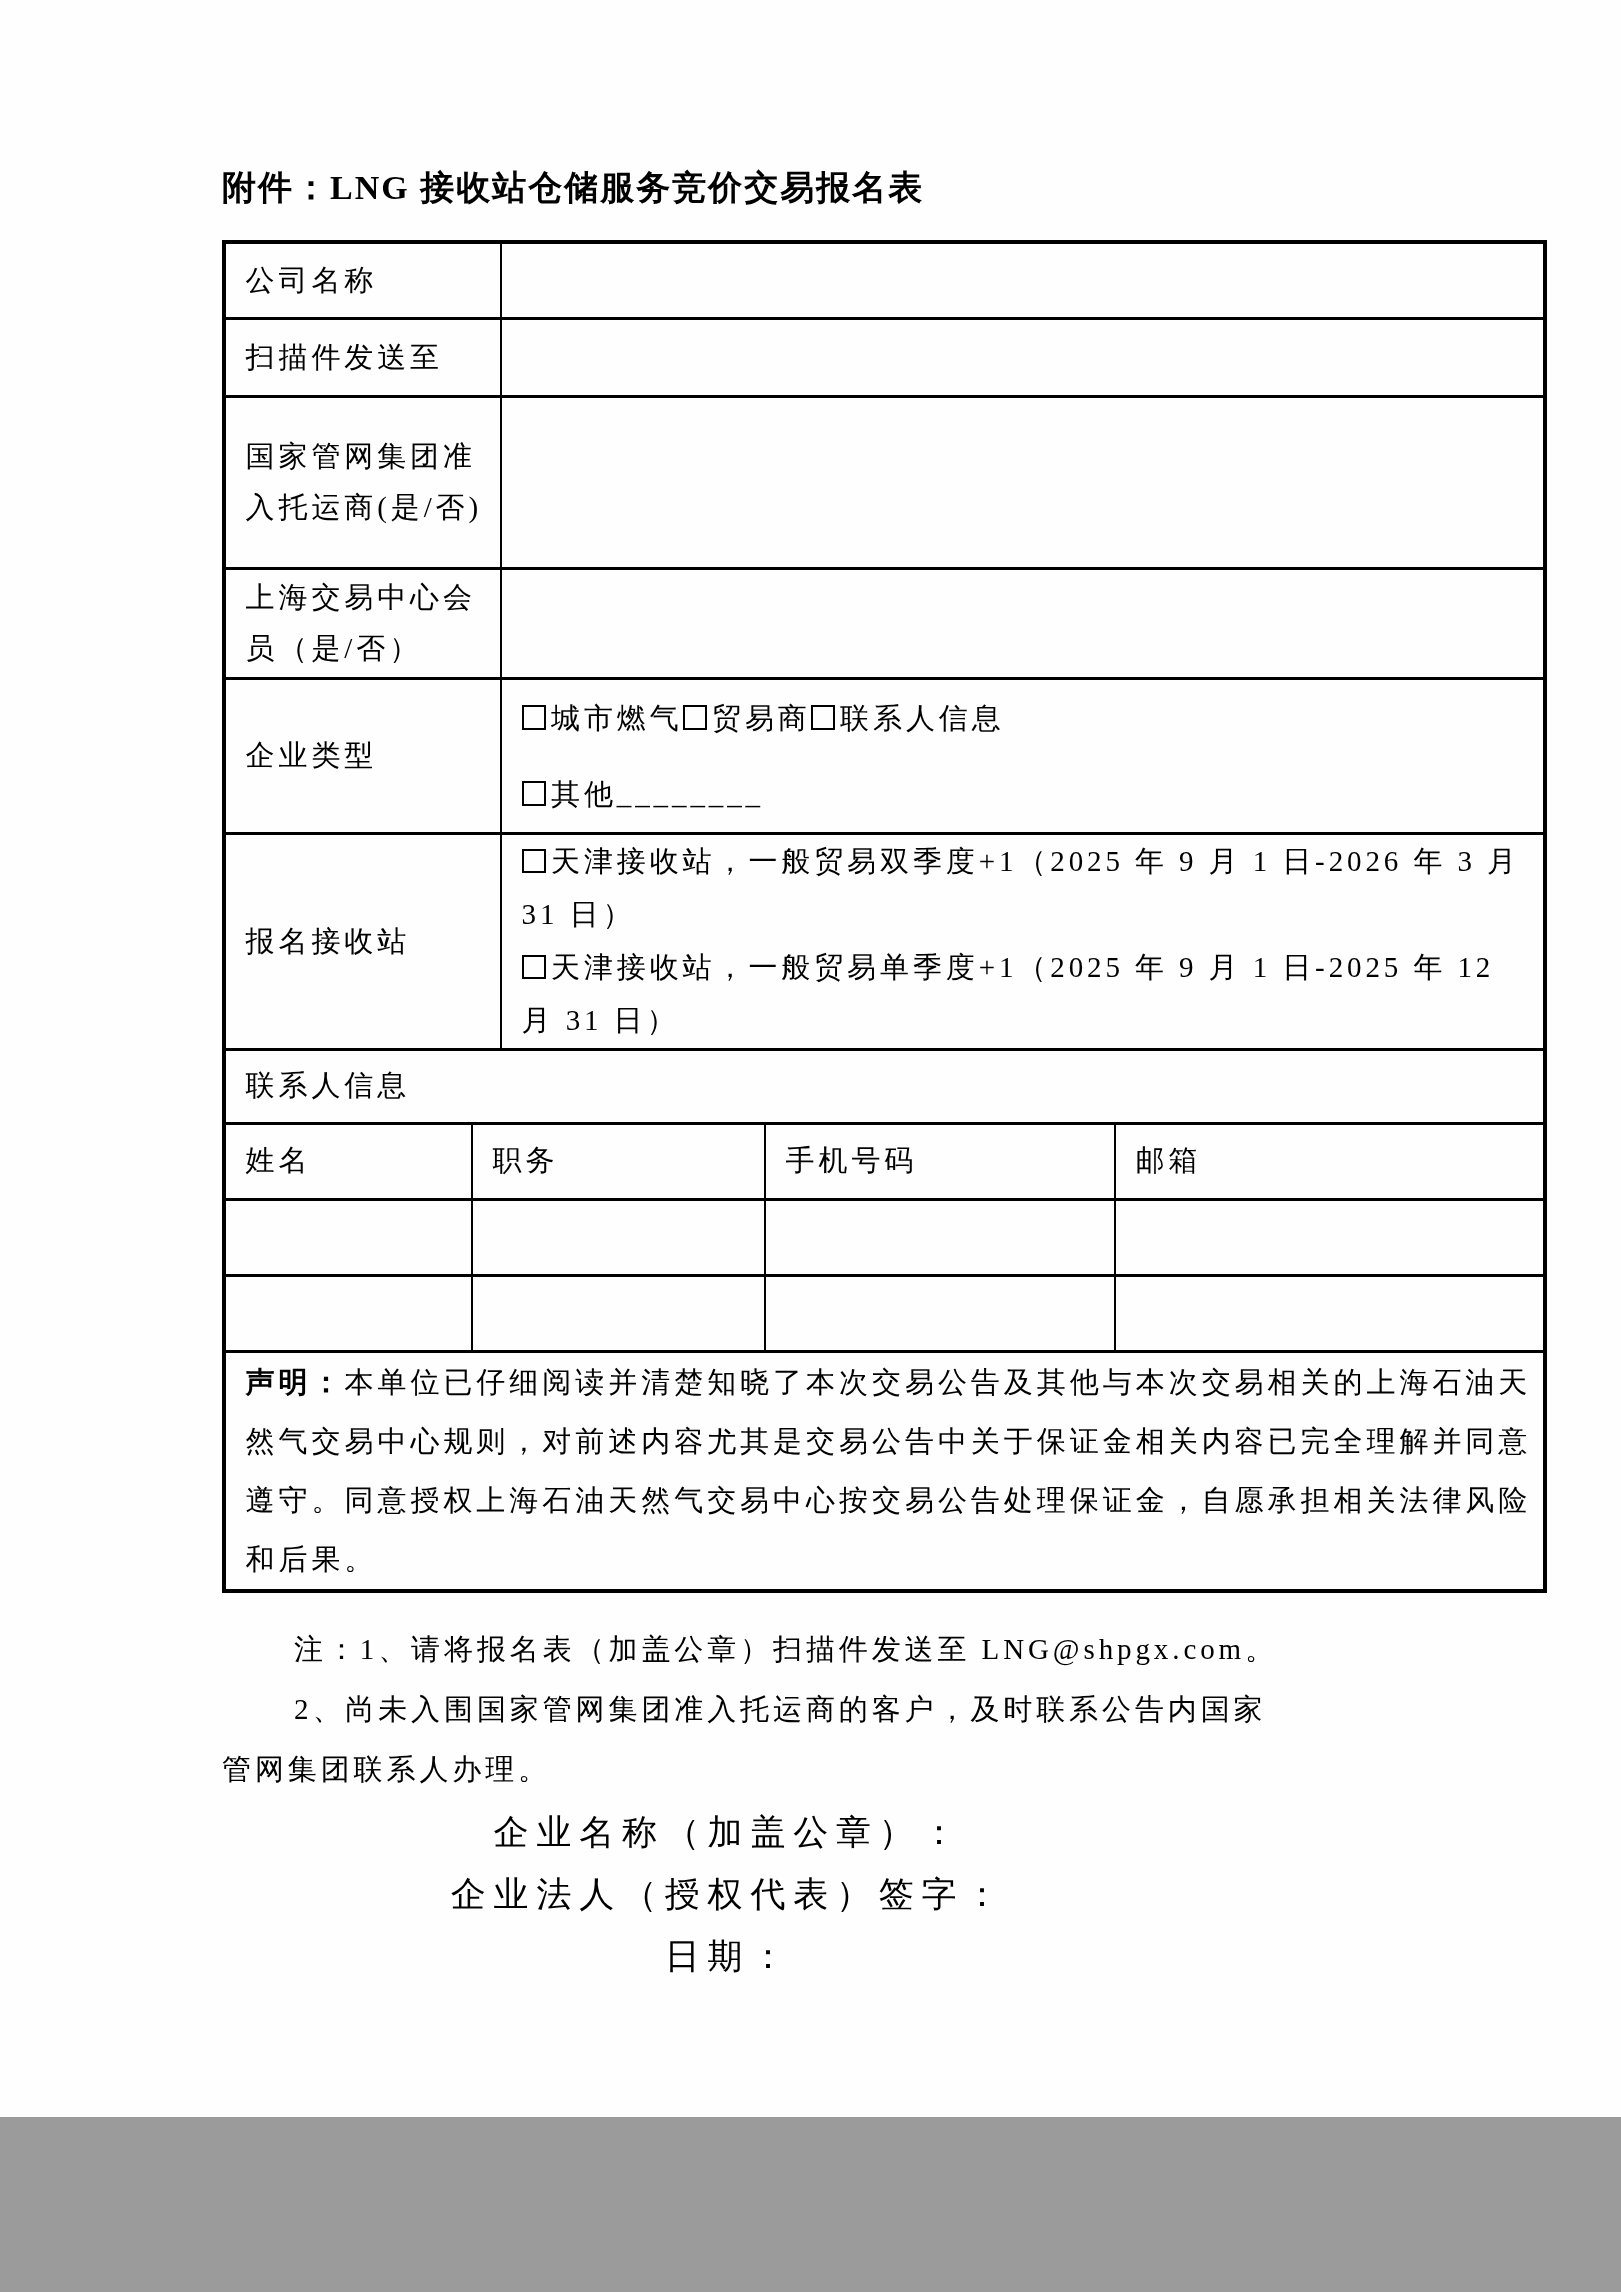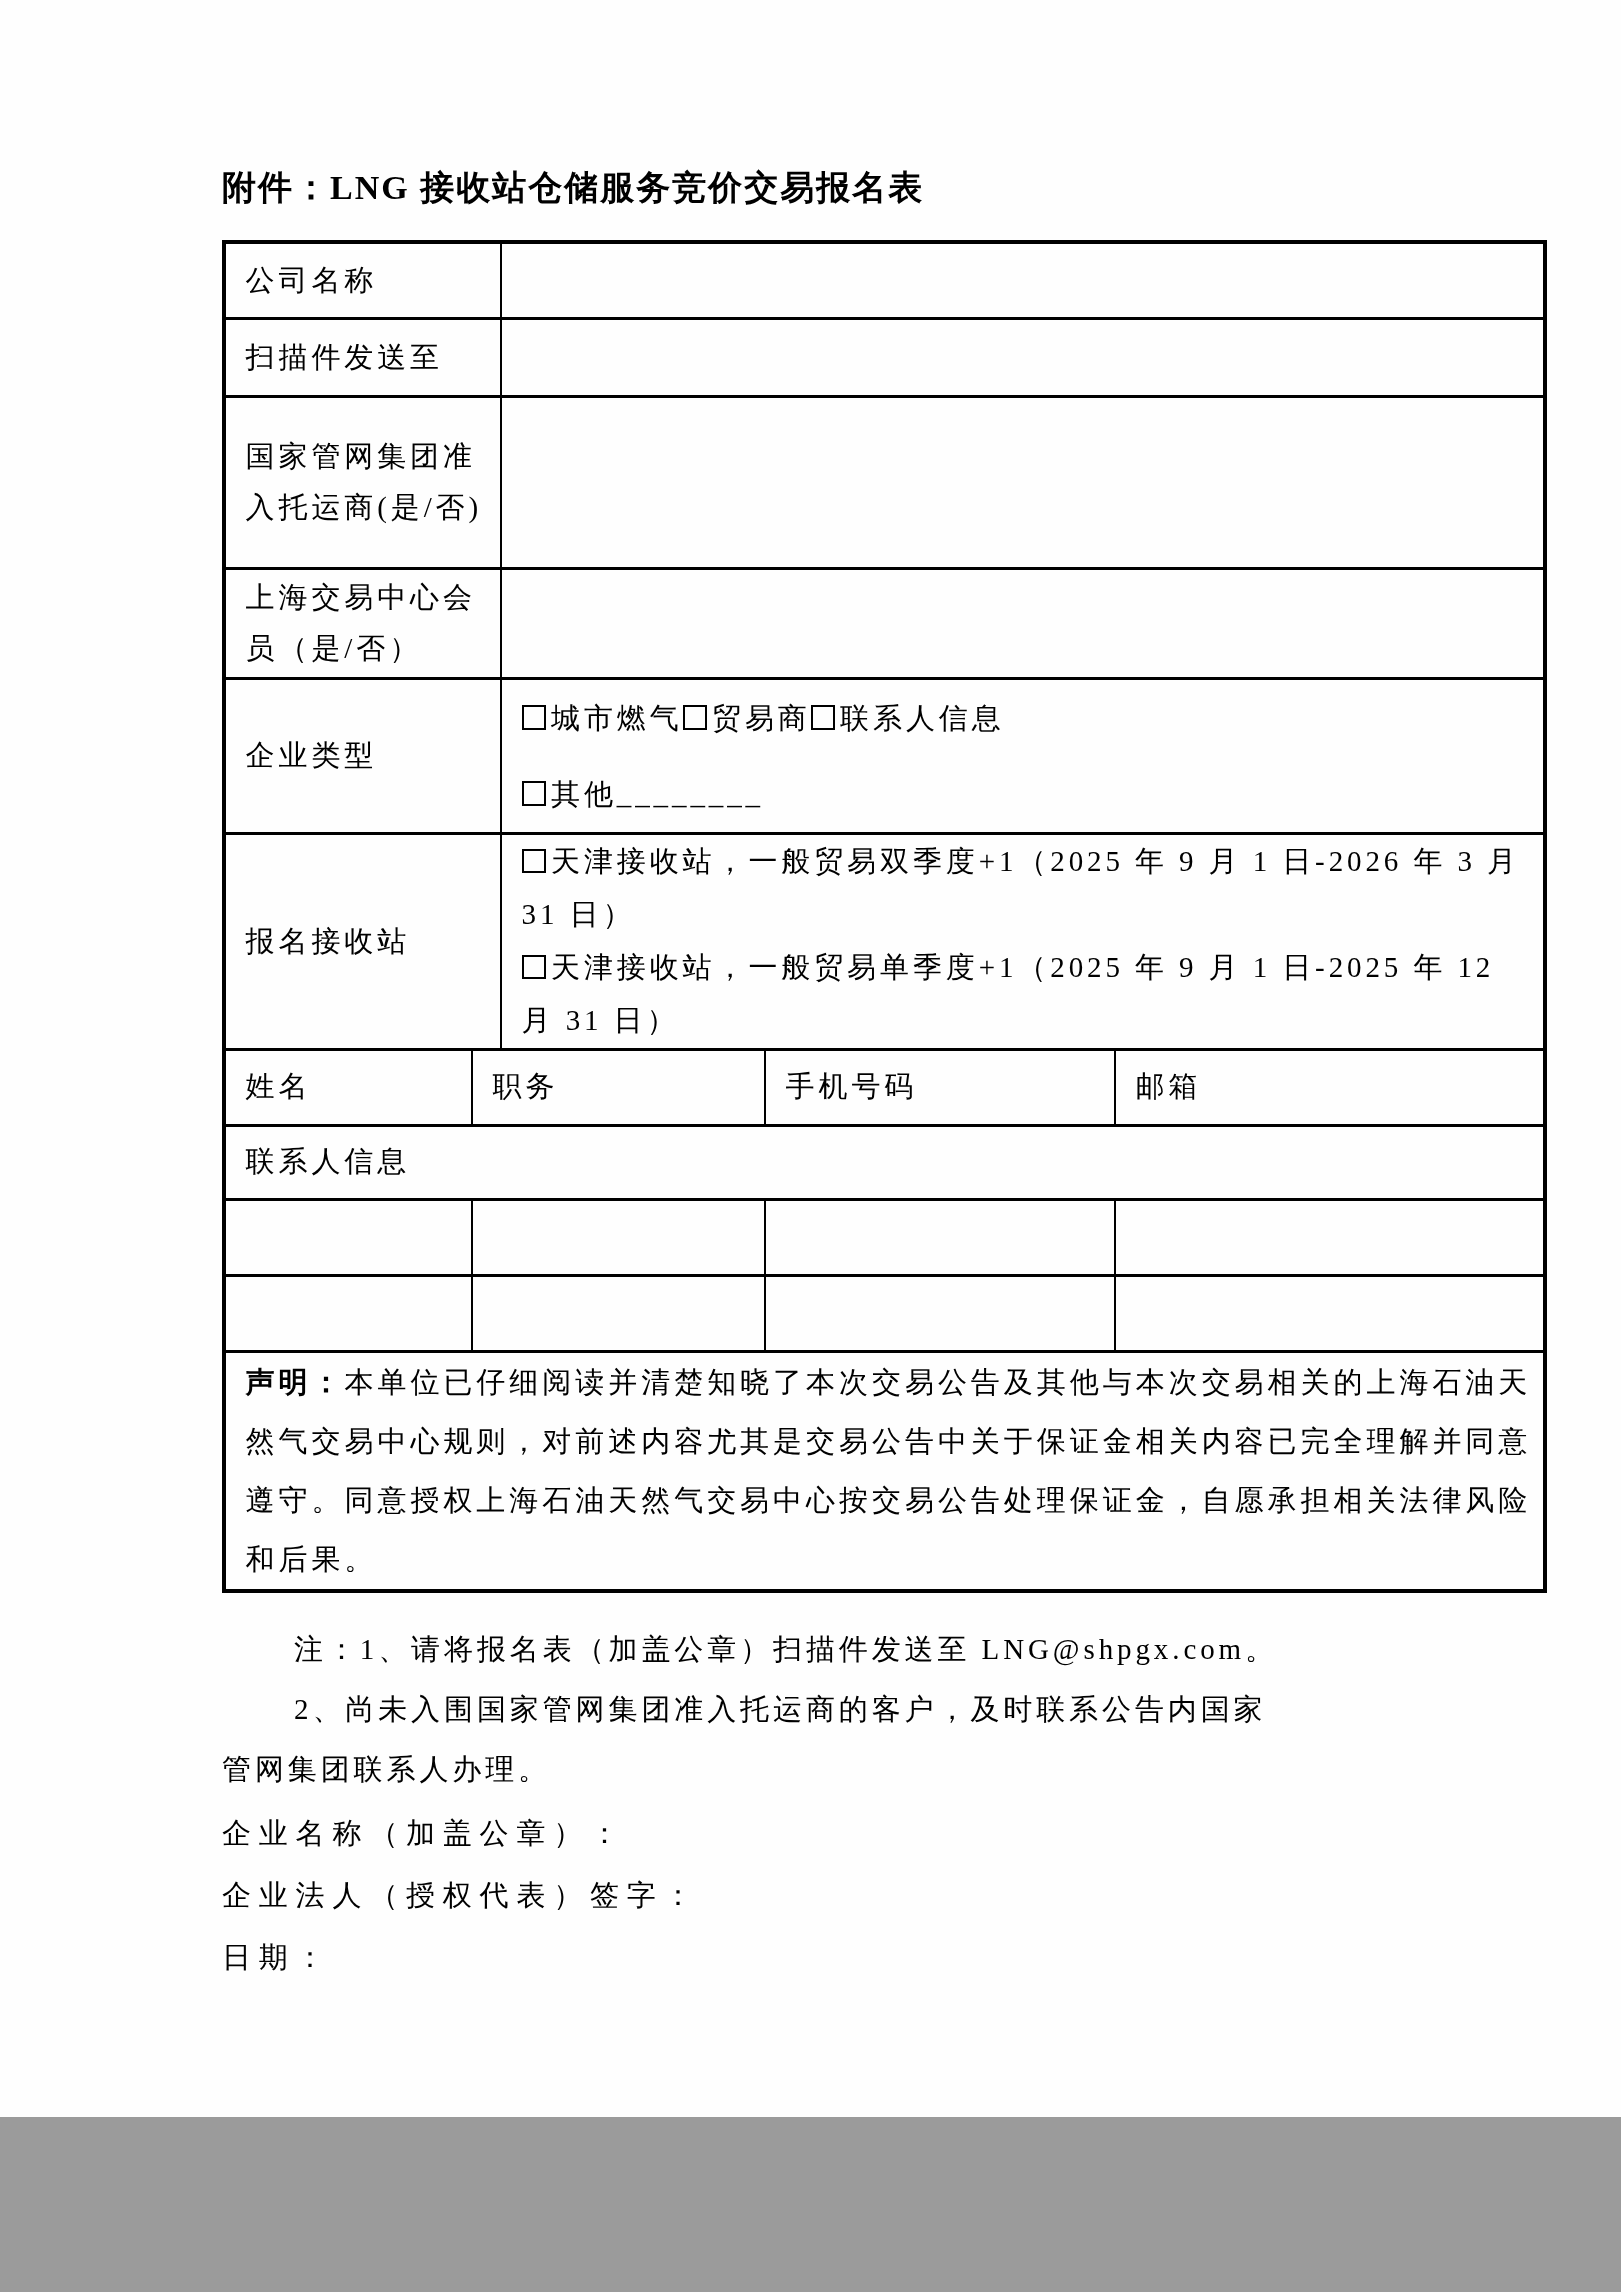--- a/index.html
+++ b/index.html
@@ -51,22 +51,22 @@
   .decl-label { font-weight:700; }
   .notes {
     position:absolute; left:222px; top:1619px; width:1321px;
     font-size:29px; letter-spacing:3.9px; line-height:60px;
   }
   .notes p { margin:0; }
   .notes .ind { padding-left:72px; }
   .sig {
     position:absolute; left:222px; top:1802px; width:1321px;
     box-sizing:border-box; padding-right:307px;
-    text-align:left;
-    font-size:29px; letter-spacing:7.8px; line-height:62px;
+    text-align:center;
+    font-size:35px; letter-spacing:7.8px; line-height:62px;
   }
   .sig div { white-space:nowrap; }
   .pageno {
     position:absolute; left:0; top:2148px; width:100%;
     text-align:right;
     font-size:29px; letter-spacing:5.9px;
     font-family:"DejaVu Sans Mono","Liberation Mono",monospace;
   }
 </style>
 </head>
@@ -115,28 +115,28 @@
         <td class="lbl" colspan="2">报名接收站</td>
         <td class="val" colspan="3">
           <div class="optline">
             <span class="cb"></span><span>天津接收站，一般贸易双季度+1（2025 年 9 月 1 日-2026 年 3 月 31 日）</span>
           </div>
           <div class="optline">
             <span class="cb"></span><span>天津接收站，一般贸易单季度+1（2025 年 9 月 1 日-2025 年 12 月 31 日）</span>
           </div>
         </td>
       </tr>
+      <tr style="height:74px">
+        <td colspan="5">联系人信息</td>
+      </tr>
       <tr style="height:76px">
         <td>姓名</td>
         <td colspan="2">职务</td>
         <td>手机号码</td>
         <td>邮箱</td>
-      </tr>
-      <tr style="height:74px">
-        <td colspan="5">联系人信息</td>
       </tr>
       <tr style="height:76px">
         <td></td>
         <td colspan="2"></td>
         <td></td>
         <td></td>
       </tr>
       <tr style="height:76px">
         <td></td>
         <td colspan="2"></td>

